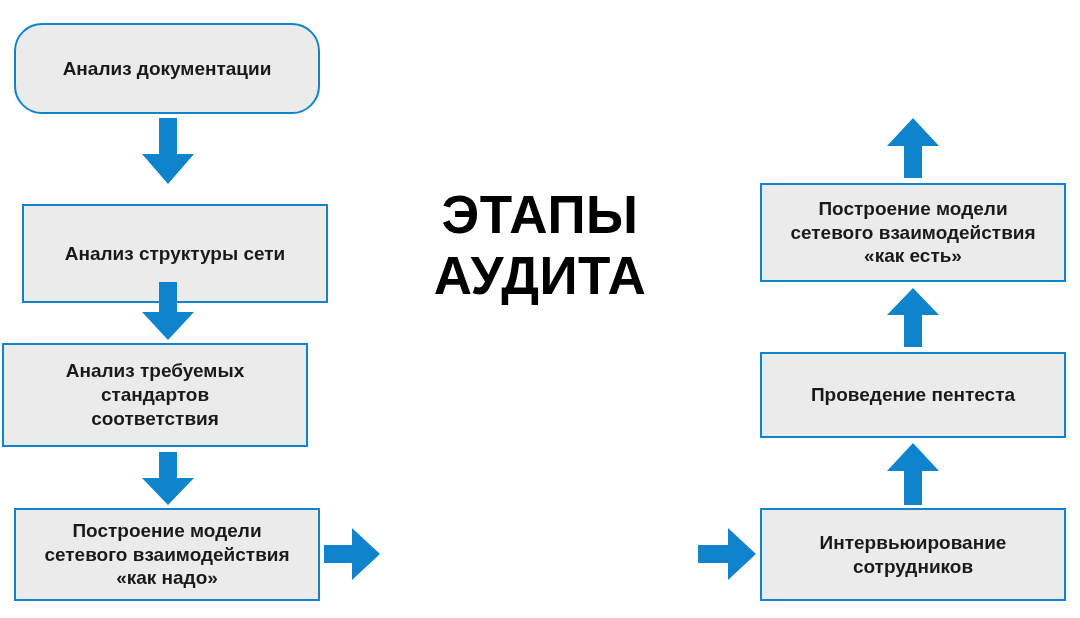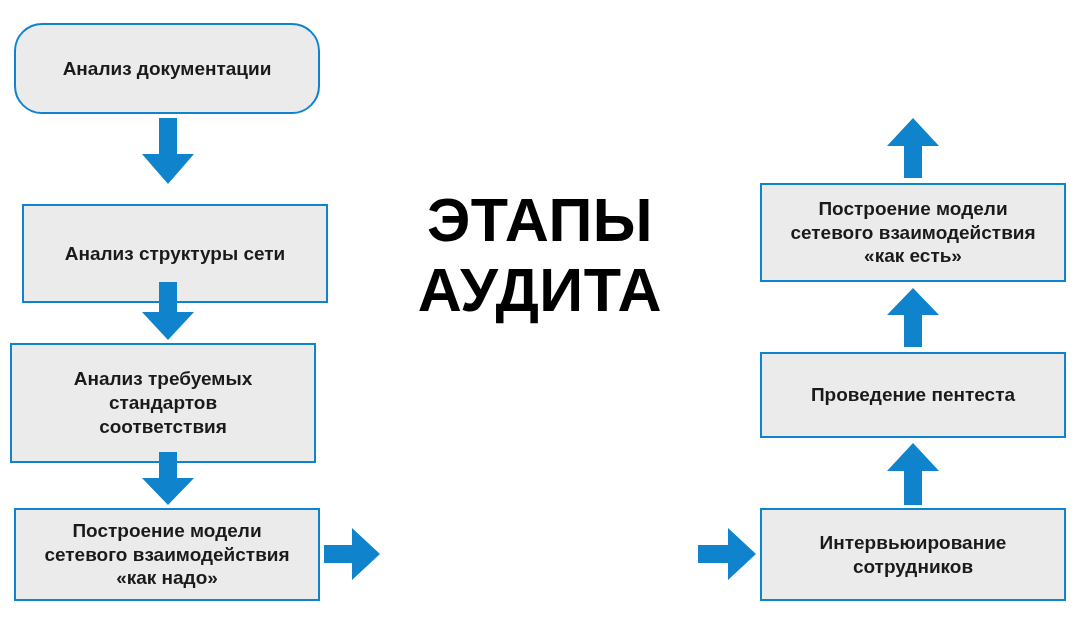--- a/index.html
+++ b/index.html
@@ -31,42 +31,42 @@
     font-size: 19px;
     line-height: 1.25;
     padding: 6px 10px;
     white-space: pre-line;
   }
   .title {
     position: absolute;
     text-align: center;
     color: #000000;
     font-weight: bold;
-    font-size: 61px;
+    font-size: 53px;
     line-height: 1.15;
     letter-spacing: 0.5px;
     white-space: pre-line;
   }
   .arrow {
     position: absolute;
   }
   .arrow svg {
     display: block;
   }
 </style>
 </head>
 <body>
 
 <div id="canvas">
 
   <div class="node" style="left:14px; top:23px; width:306px; height:91px;border-radius:28px;">Анализ документации</div>
 
   <div class="node" style="left:22px; top:187px; width:306px; height:99px;margin-top:17px;">Анализ структуры сети</div>
 
-  <div class="node" style="left:10px; top:343px; width:306px; height:120px;">Анализ требуемых
+  <div class="node" style="left:2px; top:343px; width:306px; height:104px;">Анализ требуемых
 стандартов
 соответствия</div>
 
   <div class="node" style="left:14px; top:508px; width:306px; height:93px;">Построение модели
 сетевого взаимодействия
 «как надо»</div>
 
 
   <div class="node" style="left:760px; top:352px; width:306px; height:86px;">Проведение пентеста</div>
 

